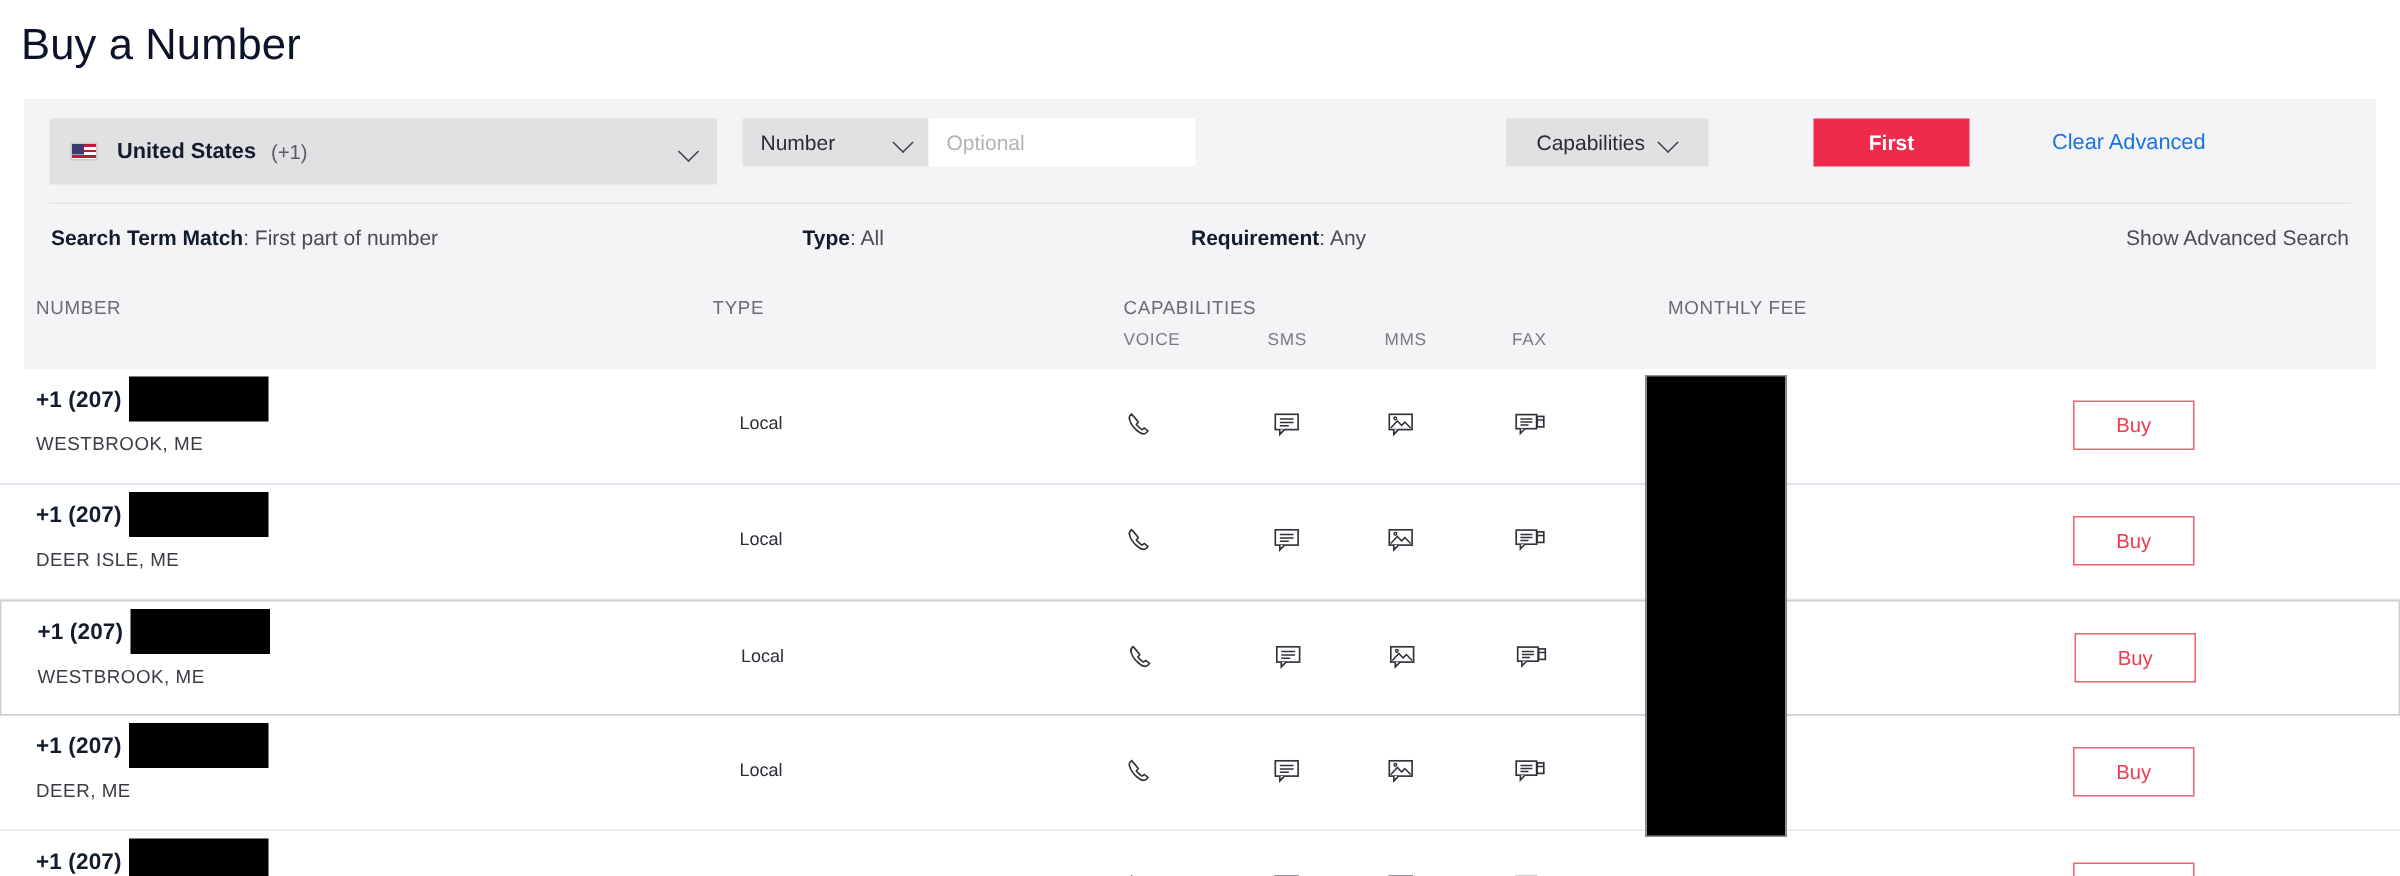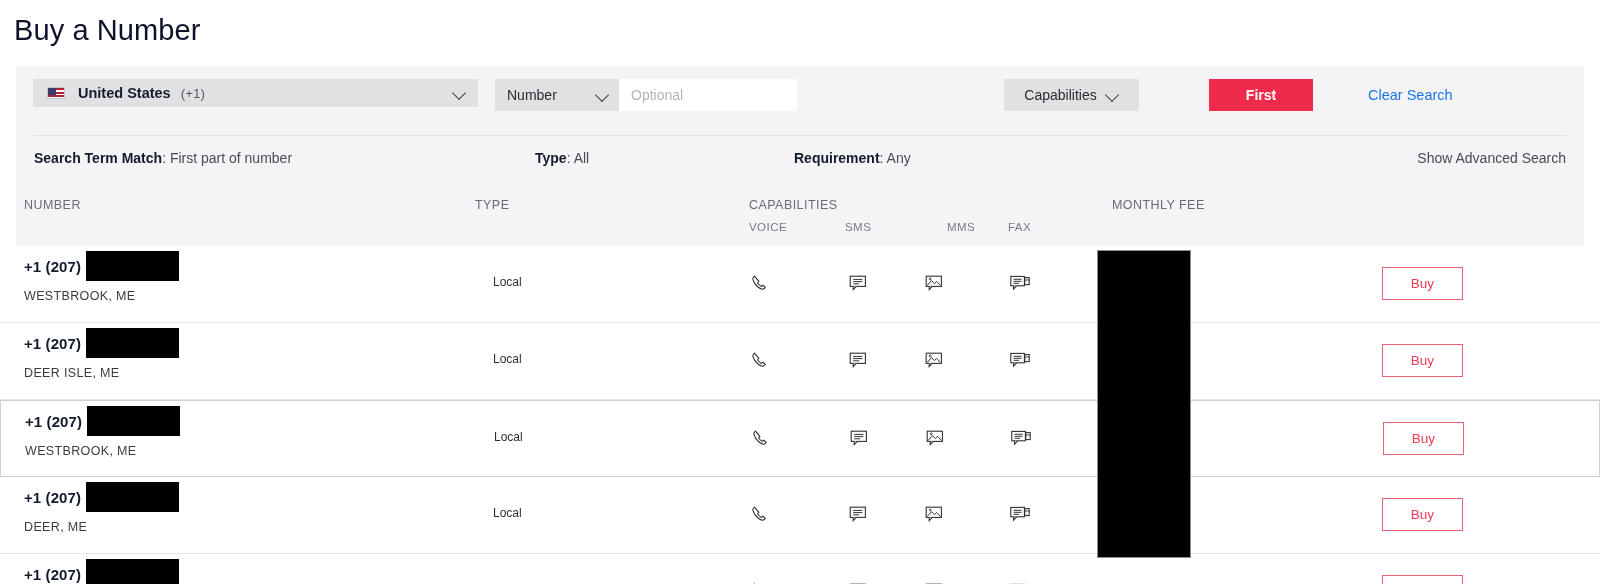--- a/index.html
+++ b/index.html
@@ -32,21 +32,21 @@
     width: 1568px; height: 180px;
     background: #f4f4f6;
   }
   .search-row {
     position: absolute;
     left: 0; top: 0; right: 0; height: 69px;
   }
   .country-select {
     position: absolute;
     left: 17px; top: 13px;
-    width: 445px; height: 28px;
+    width: 445px; height: 44px;
     background: #e1e1e3;
     display: flex; align-items: center;
     padding: 0 12px 0 14px;
     cursor: pointer;
   }
   .flag {
     width: 18px; height: 12px;
     position: relative;
     flex: none;
     margin-right: 13px;
@@ -180,21 +180,21 @@
     color: #6b6b75;
     white-space: nowrap;
   }
   .th-number   { left: 8px;    top: 12px; }
   .th-type     { left: 459px;  top: 12px; }
   .th-caps     { left: 733px;  top: 12px; }
   .th-fee      { left: 1096px; top: 12px; }
   .th-sub      { top: 35px; font-size: 11.5px; letter-spacing: 0.45px; color:#7a7a84; }
   .th-voice    { left: 733px; }
   .th-sms      { left: 829px; }
-  .th-mms      { left: 907px; margin-left: 24px; }
+  .th-mms      { left: 907px; }
   .th-fax      { left: 992px; }
 
   
   .results {
     position: absolute;
     left: 0; top: 246px; width: 1600px; height: 338px;
     overflow: hidden;
     background: #1d4ed8;
   }
   .row {
@@ -286,21 +286,21 @@
         <input class="number-input" type="text" value="" placeholder="Optional" style="">
       </div>
 
       <div class="capabilities-select">
         <span>Capabilities</span>
         <span class="caret"></span>
       </div>
 
       <button class="search-button">First</button>
 
-      <div class="clear-results">Clear Search</div>
+      <div class="clear-results">Clear Advanced</div>
     </div>
 
     <div class="panel-divider"></div>
 
     <div class="summary-row">
       <div class="summary-item summary-stm">
         <b>Search Term Match</b><span>: First part of number</span>
       </div>
       <div class="summary-item summary-type">
         <b>Type</b><span>: All</span>

